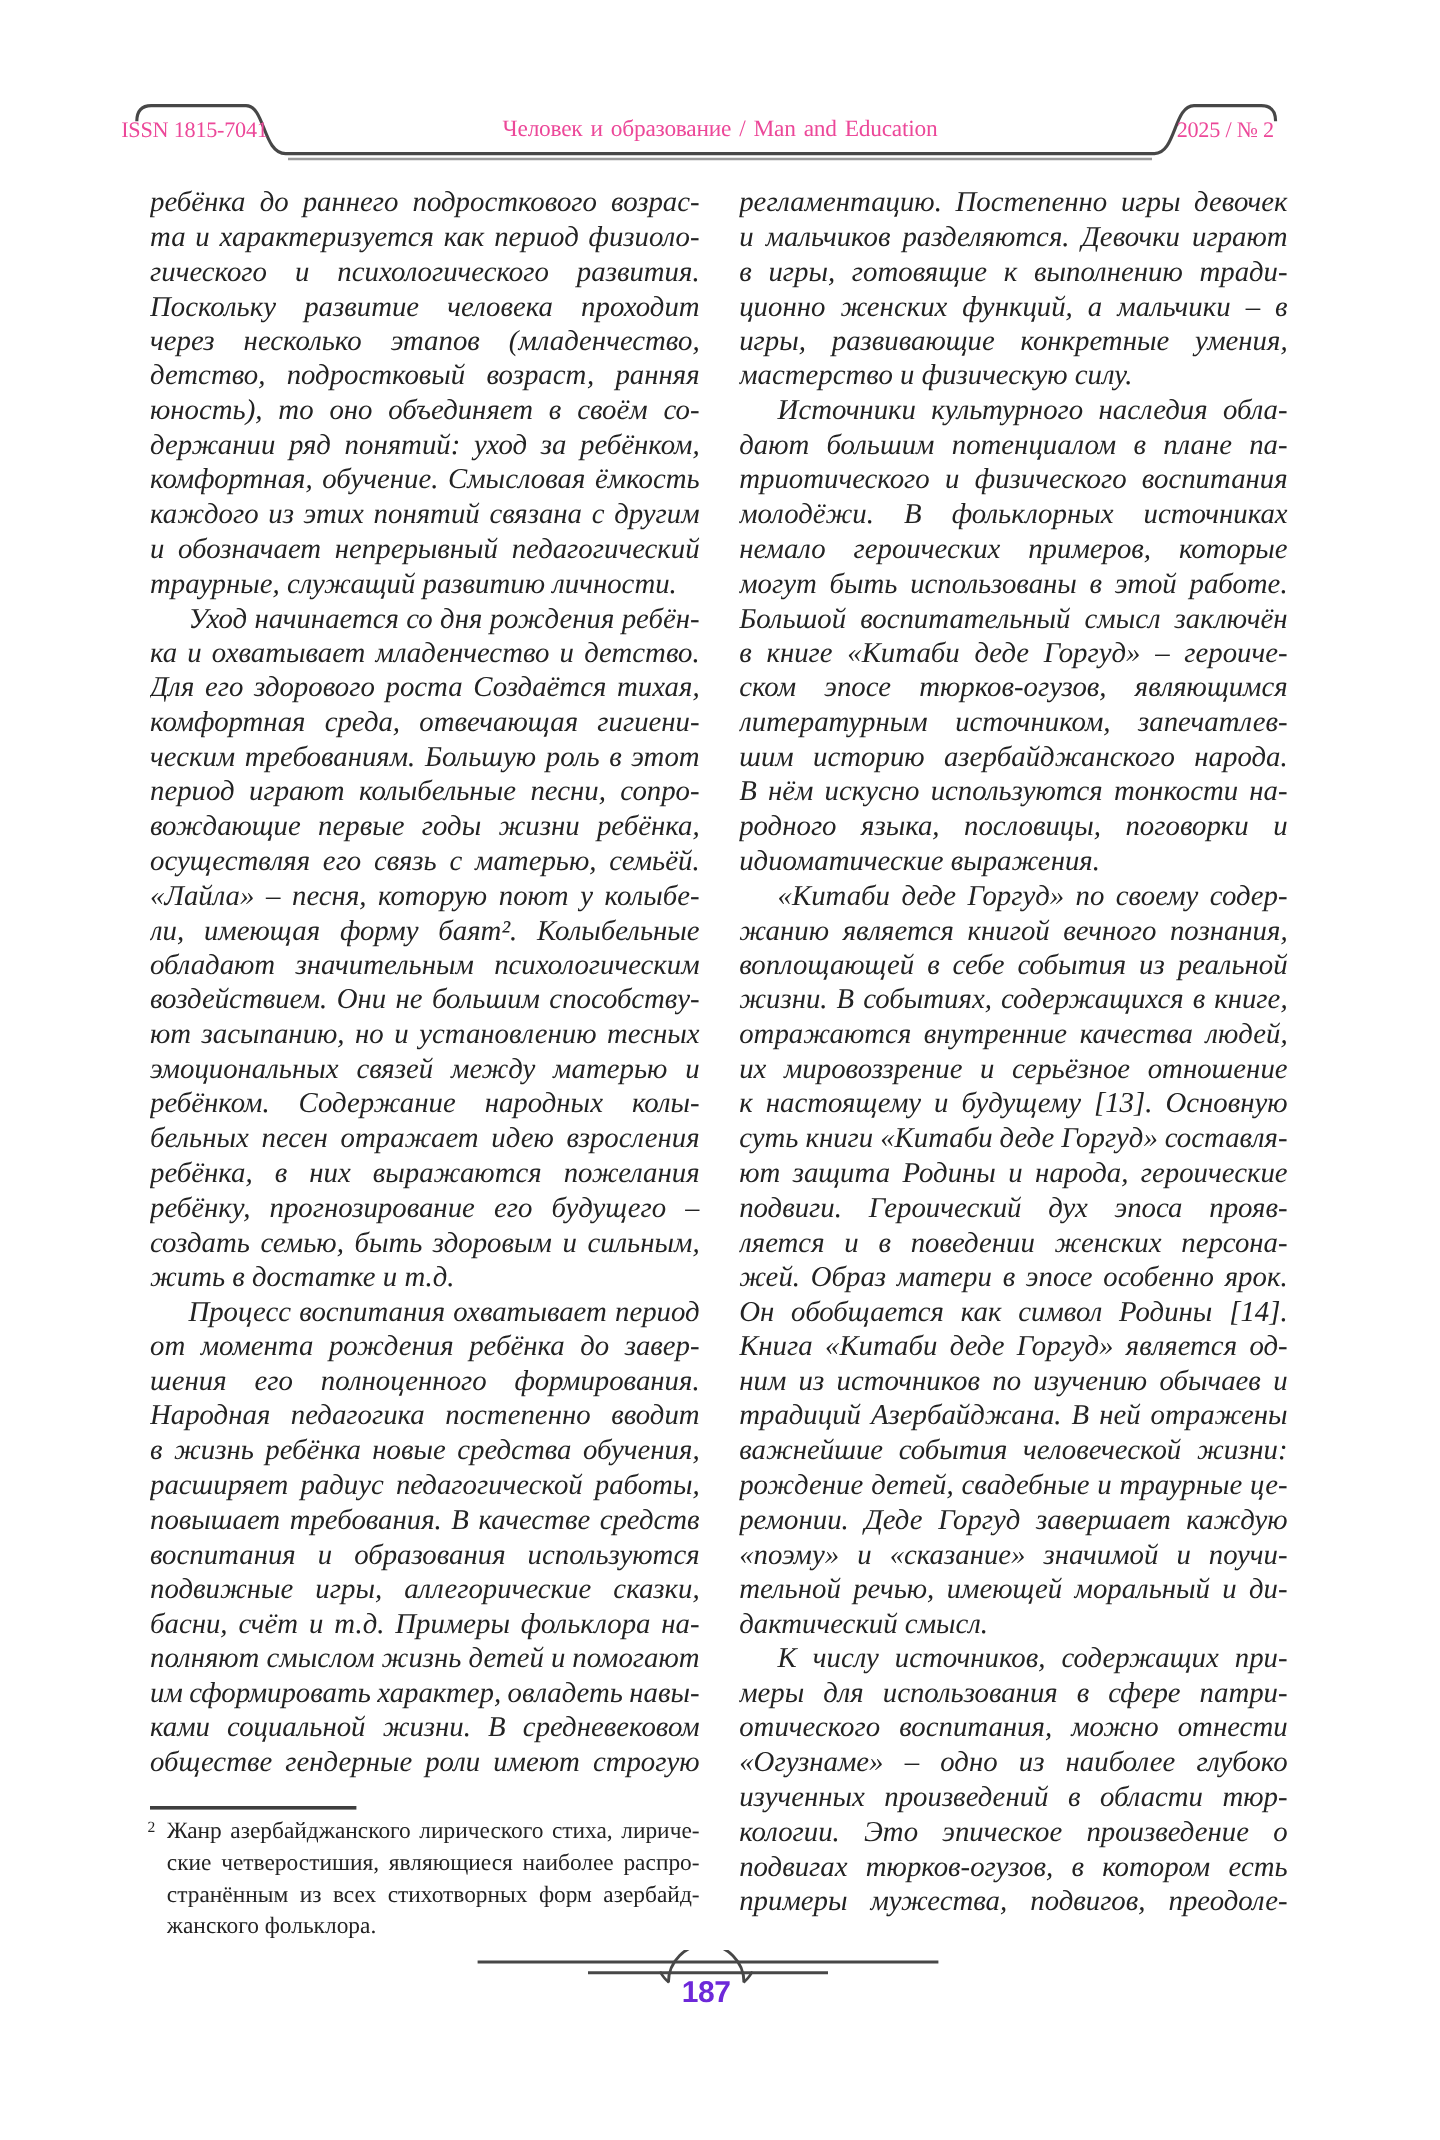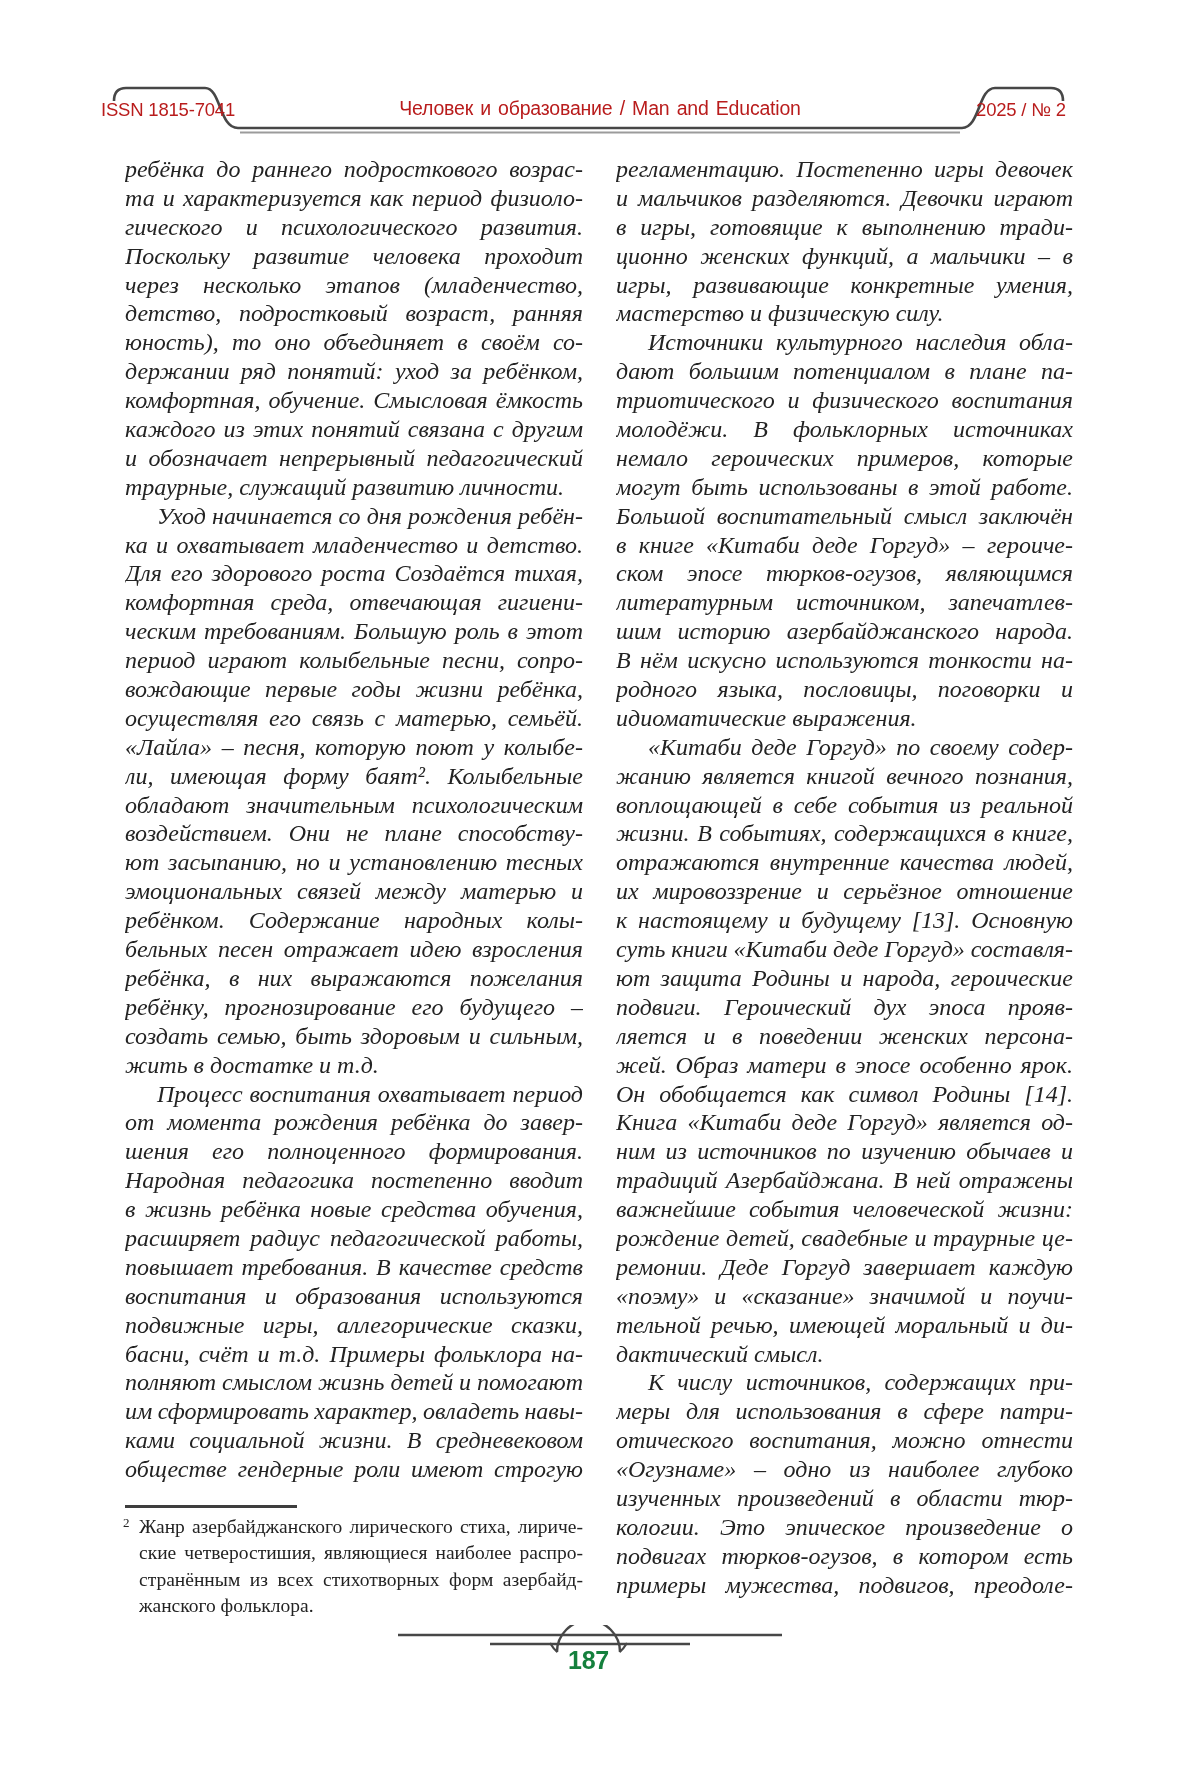--- a/index.html
+++ b/index.html
@@ -8,22 +8,22 @@
     width:1200px;height:1783px;
     background:#ffffff;
     font-family:"Liberation Serif","DejaVu Serif",serif;
     color:#232323;
     overflow:hidden;
     margin:0 auto;
   }
   
   .hdr-text{
     position:absolute;
-    font-family:Liberation Sans, sans-serif;
-    color:#b91c1c;
+    font-family:Liberation Serif, serif;
+    color:#ec4899;
     letter-spacing:-0.2px;
     white-space:nowrap;
   }
   .hdr-issn{left:101px;top:99px;font-size:18.5px;}
   .hdr-title{left:0;top:97px;width:1200px;text-align:center;font-size:19.5px;word-spacing:2px;}
   .hdr-issue{left:975px;top:99px;width:92px;text-align:center;font-size:18.5px;}
   svg.rule{position:absolute;left:0;}
   
   .col{
     position:absolute;
@@ -56,21 +56,21 @@
   .footnote .ln{height:26.4px;line-height:26.4px;}
   .fn-marker{
     position:absolute;left:-2px;top:1px;
     font-size:13px;color:#232323;
   }
   
   .page-number{
     position:absolute;left:553px;top:1646px;width:71px;
     text-align:center;
     font-family:"Liberation Sans","DejaVu Sans",sans-serif;
-    font-size:25px;font-weight:700;color:#15803d;
+    font-size:25px;font-weight:700;color:#6d28d9;
     letter-spacing:-0.3px;
   }
 </style>
 </head>
 <body>
 
 <div class="page">
 
   <svg class="rule" style="top:75px" width="1200" height="70" viewBox="0 0 1200 70">
     <path d="M114 26 Q114 13 126 13 L205 13 C221 13 219 53 238 53 L962 53 C980 53 978 13 995 13 L1051 13 Q1063 13 1063 26" fill="none" stroke="#474747" stroke-width="2.6"></path>
@@ -97,21 +97,21 @@
       <div class="ln j">ка и охватывает младенчество и детство.</div>
       <div class="ln j">Для его здорового роста Создаётся тихая,</div>
       <div class="ln j">комфортная среда, отвечающая гигиени-</div>
       <div class="ln j">ческим требованиям. Большую роль в этот</div>
       <div class="ln j">период играют колыбельные песни, сопро-</div>
       <div class="ln j">вождающие первые годы жизни ребёнка,</div>
       <div class="ln j">осуществляя его связь с матерью, семьёй.</div>
       <div class="ln j">«Лайла» – песня, которую поют у колыбе-</div>
       <div class="ln j">ли, имеющая форму баят². Колыбельные</div>
       <div class="ln j">обладают значительным психологическим</div>
-      <div class="ln j">воздействием. Они не плане способству-</div>
+      <div class="ln j">воздействием. Они не большим способству-</div>
       <div class="ln j">ют засыпанию, но и установлению тесных</div>
       <div class="ln j">эмоциональных связей между матерью и</div>
       <div class="ln j">ребёнком. Содержание народных колы-</div>
       <div class="ln j">бельных песен отражает идею взросления</div>
       <div class="ln j">ребёнка, в них выражаются пожелания</div>
       <div class="ln j">ребёнку, прогнозирование его будущего –</div>
       <div class="ln j">создать семью, быть здоровым и сильным,</div>
       <div class="ln e">жить в достатке и т.д.</div>
       <div class="ln ji">Процесс воспитания охватывает период</div>
       <div class="ln j">от момента рождения ребёнка до завер-</div>

